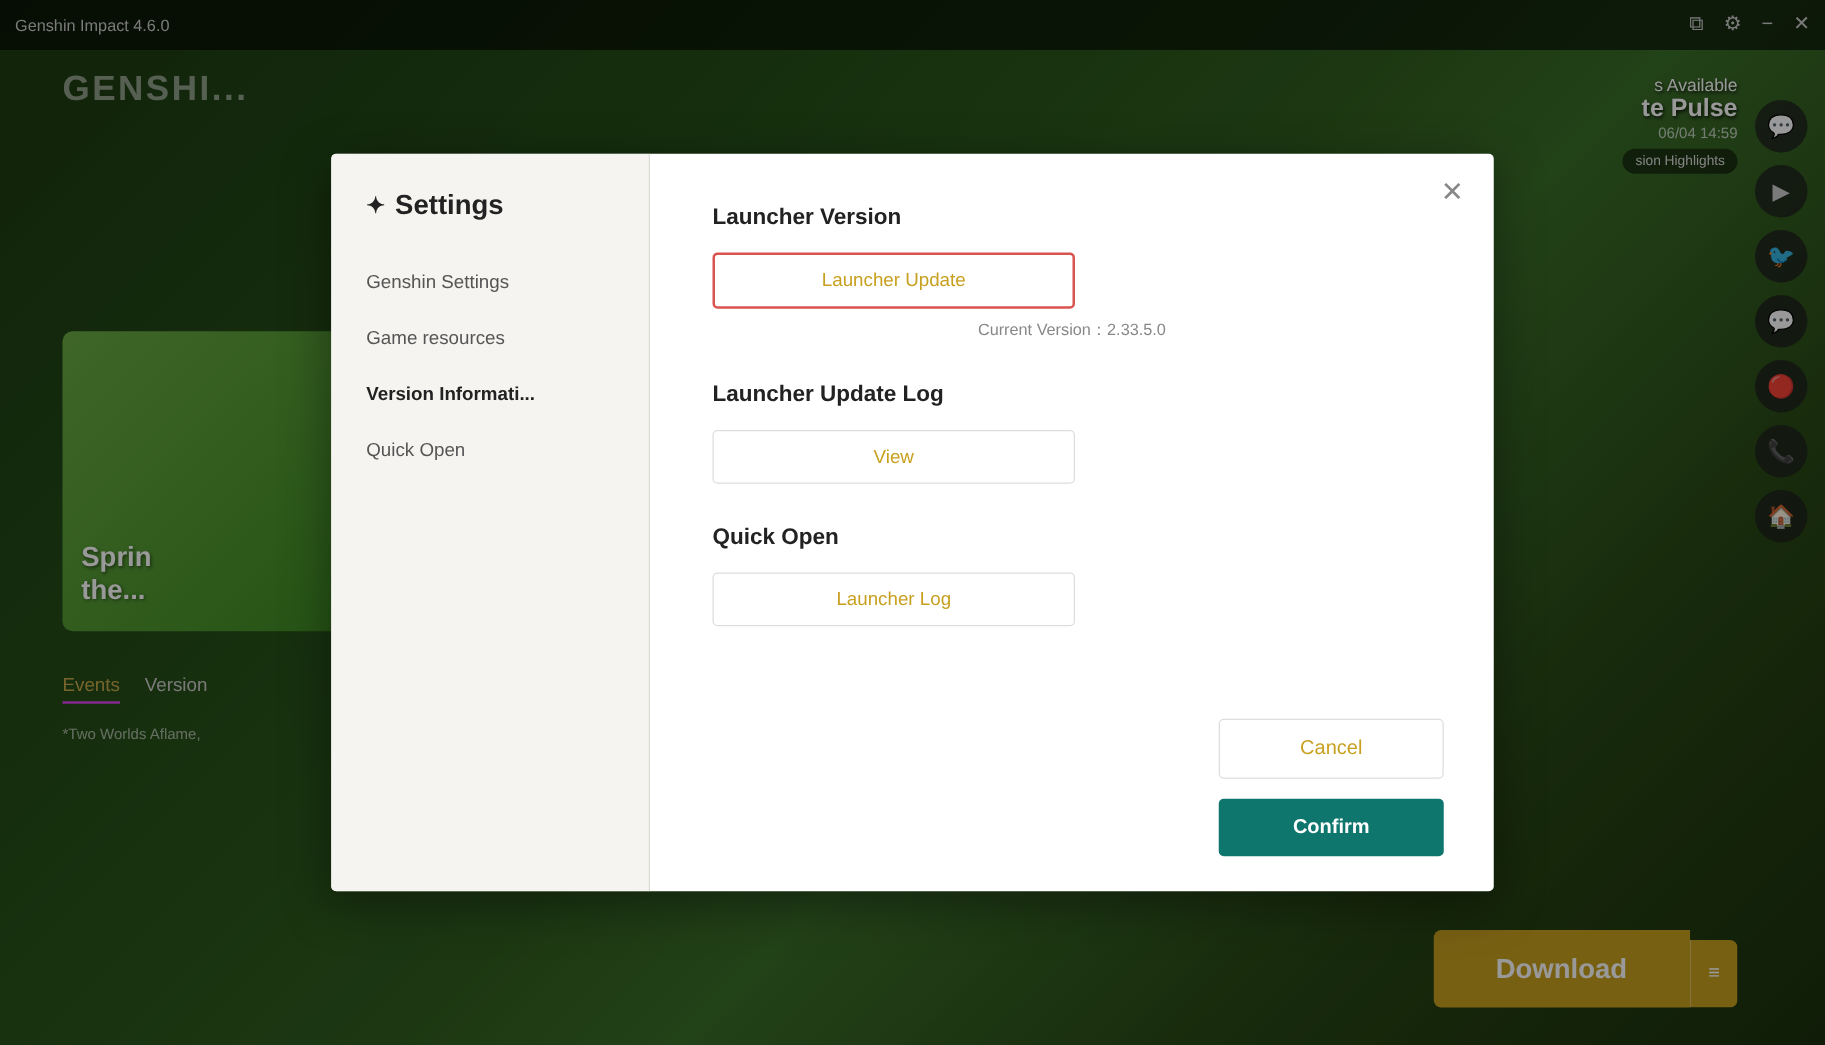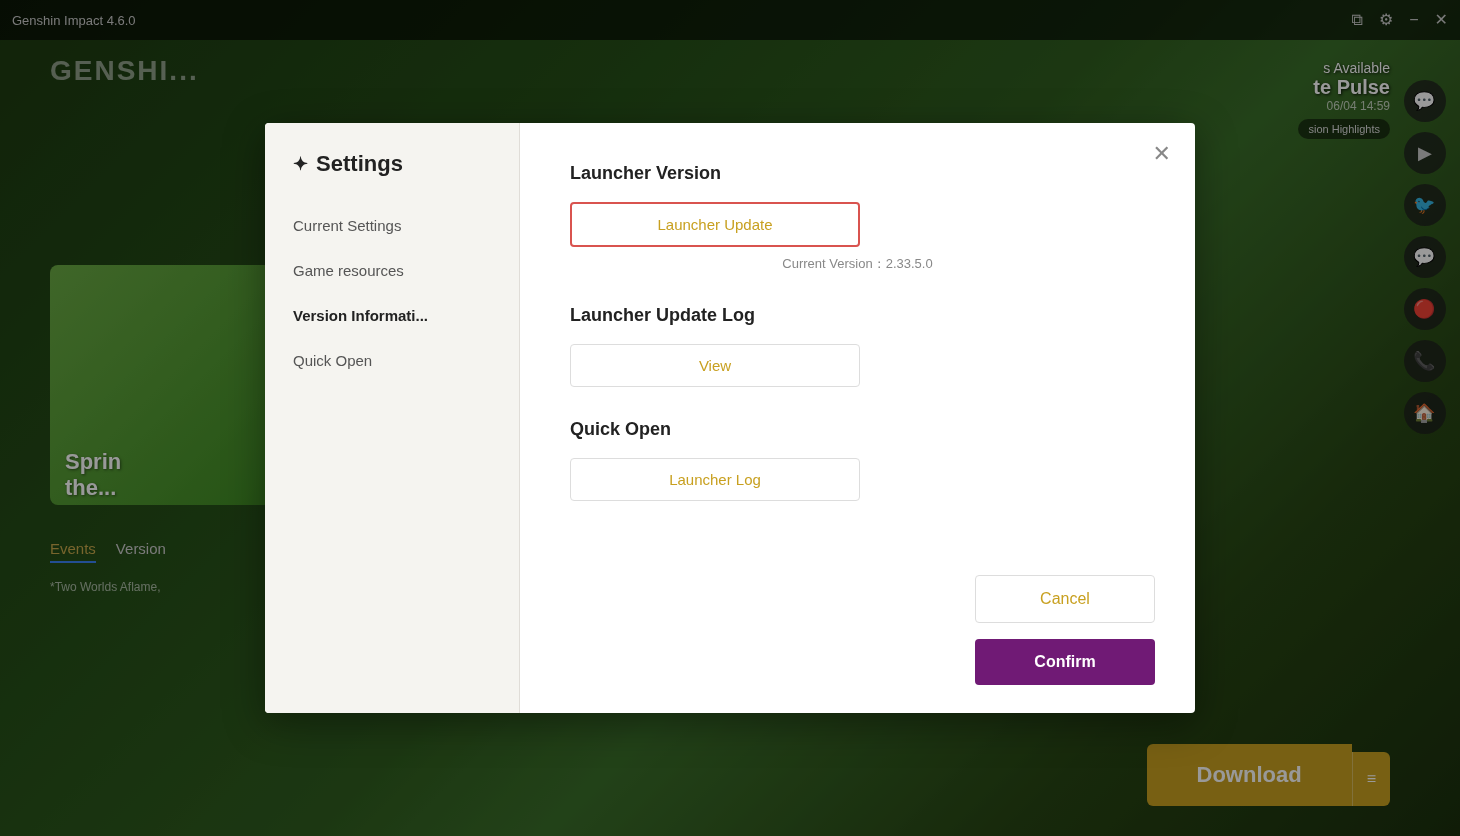--- a/index.html
+++ b/index.html
@@ -109,21 +109,21 @@
       width: 250px;
       height: 240px;
       background: linear-gradient(135deg, #6aaa44, #3d8a22);
       border-radius: 8px;
       z-index: 2;
       overflow: hidden;
     }
 
     .banner-text {
       position: absolute;
-      bottom: 4px;
+      bottom: 20px;
       left: 15px;
       color: #fff;
       font-size: 22px;
       font-weight: bold;
       text-shadow: 1px 1px 3px rgba(0,0,0,0.5);
     }
 
     
     .tabs-area {
       position: absolute;
@@ -136,21 +136,21 @@
 
     .tab-item {
       color: #ccc;
       font-size: 15px;
       cursor: pointer;
       padding-bottom: 4px;
     }
 
     .tab-item.active {
       color: #c8a84b;
-      border-bottom: 2px solid #3b82f6;
+      border-bottom: 2px solid #d946ef;
     }
 
     .tab-news {
       position: absolute;
       top: 580px;
       left: 50px;
       z-index: 2;
       color: rgba(255,255,255,0.6);
       font-size: 12px;
     }
@@ -366,21 +366,21 @@
       color: #c8a020;
       font-size: 16px;
       cursor: pointer;
       border-radius: 4px;
       min-width: 180px;
     }
 
     .btn-confirm {
       padding: 14px 55px;
       border: none;
-      background: #701a75;
+      background: #0f766e;
       color: #fff;
       font-size: 16px;
       font-weight: bold;
       cursor: pointer;
       border-radius: 4px;
       min-width: 180px;
     }
 
     
     .settings-main::-webkit-scrollbar {
@@ -450,21 +450,21 @@
   <div class="settings-dialog">
 
     <button class="close-btn">✕</button>
 
     <div class="settings-sidebar">
       <div class="settings-sidebar-title">
         <span class="settings-star">✦</span>
         <span>Settings</span>
       </div>
 
-      <div class="sidebar-nav-item">Current Settings</div>
+      <div class="sidebar-nav-item">Genshin Settings</div>
       <div class="sidebar-nav-item">Game resources</div>
       <div class="sidebar-nav-item active">Version Informati...</div>
       <div class="sidebar-nav-item">Quick Open</div>
     </div>
 
     <div class="settings-main">
 
       <div class="section-block">
         <div class="section-title">Launcher Version</div>
         <button class="action-btn highlighted">Launcher Update</button>

